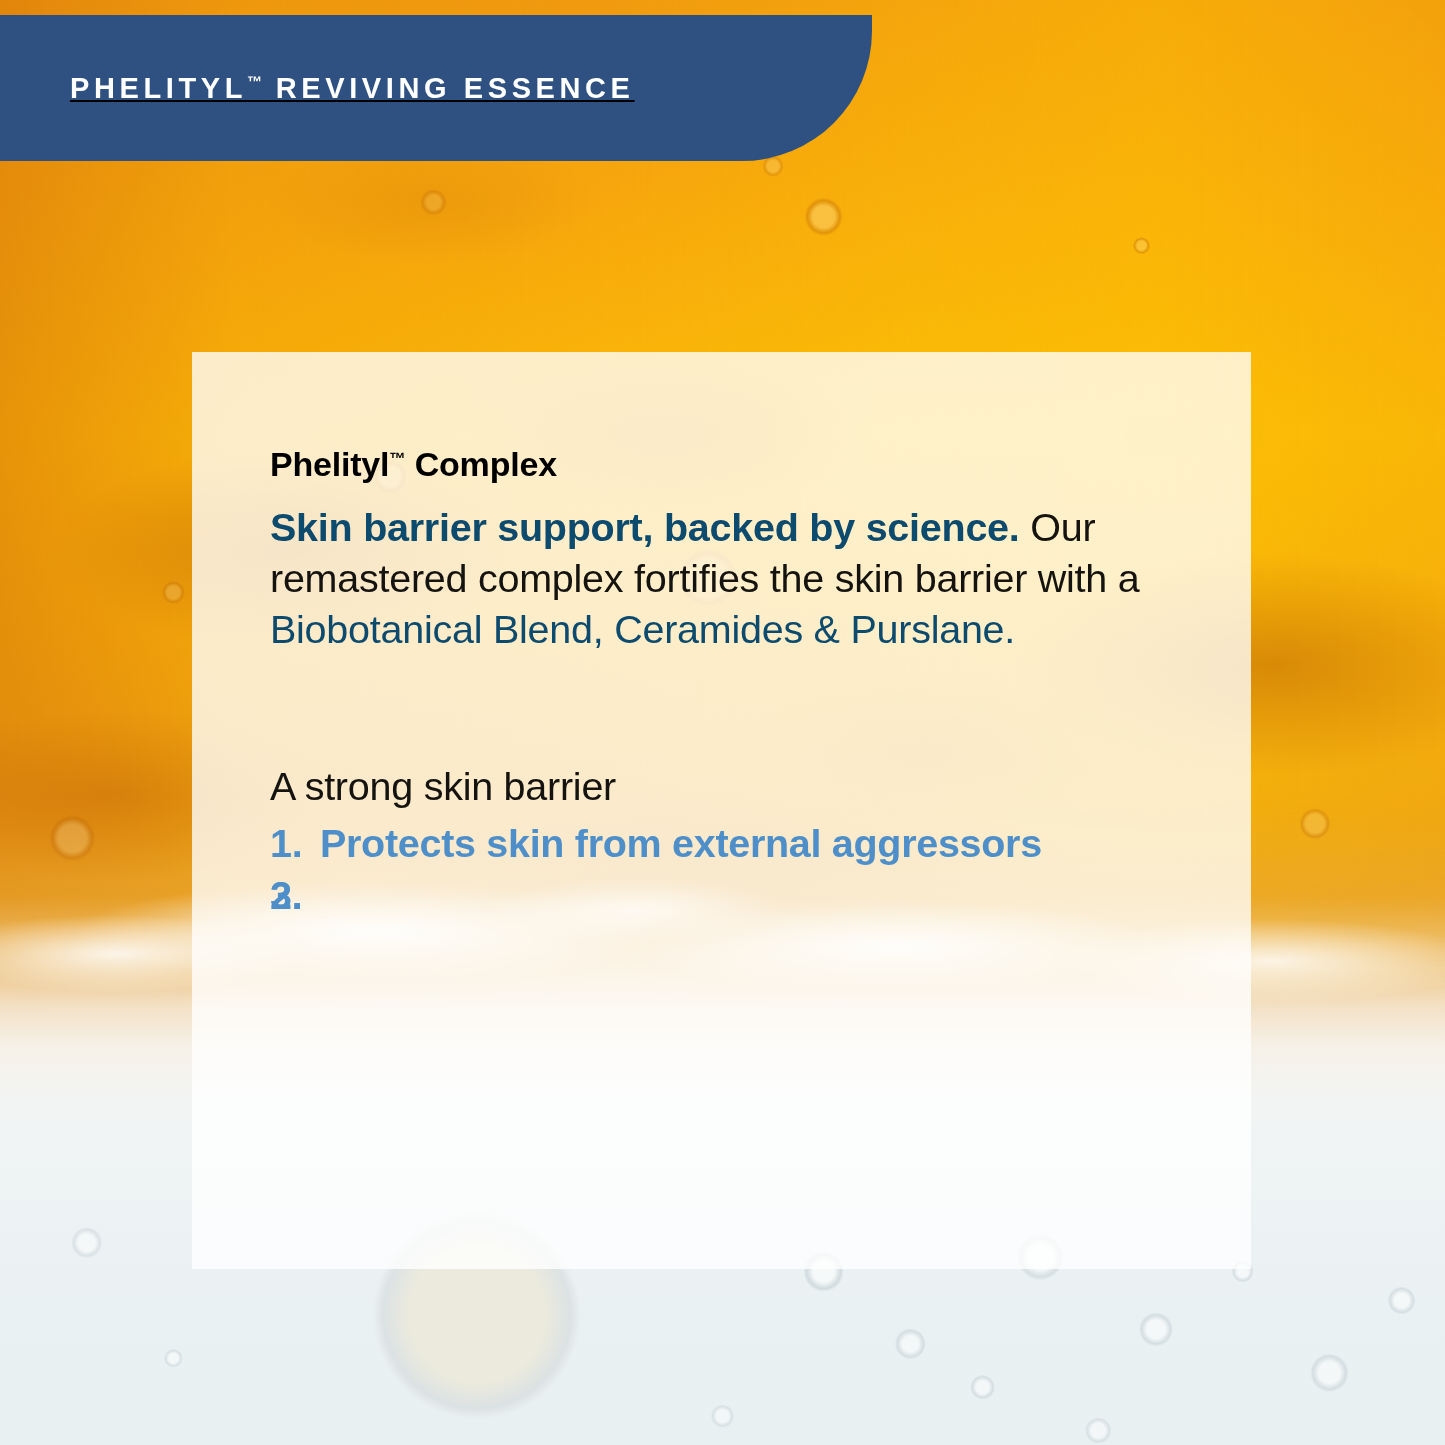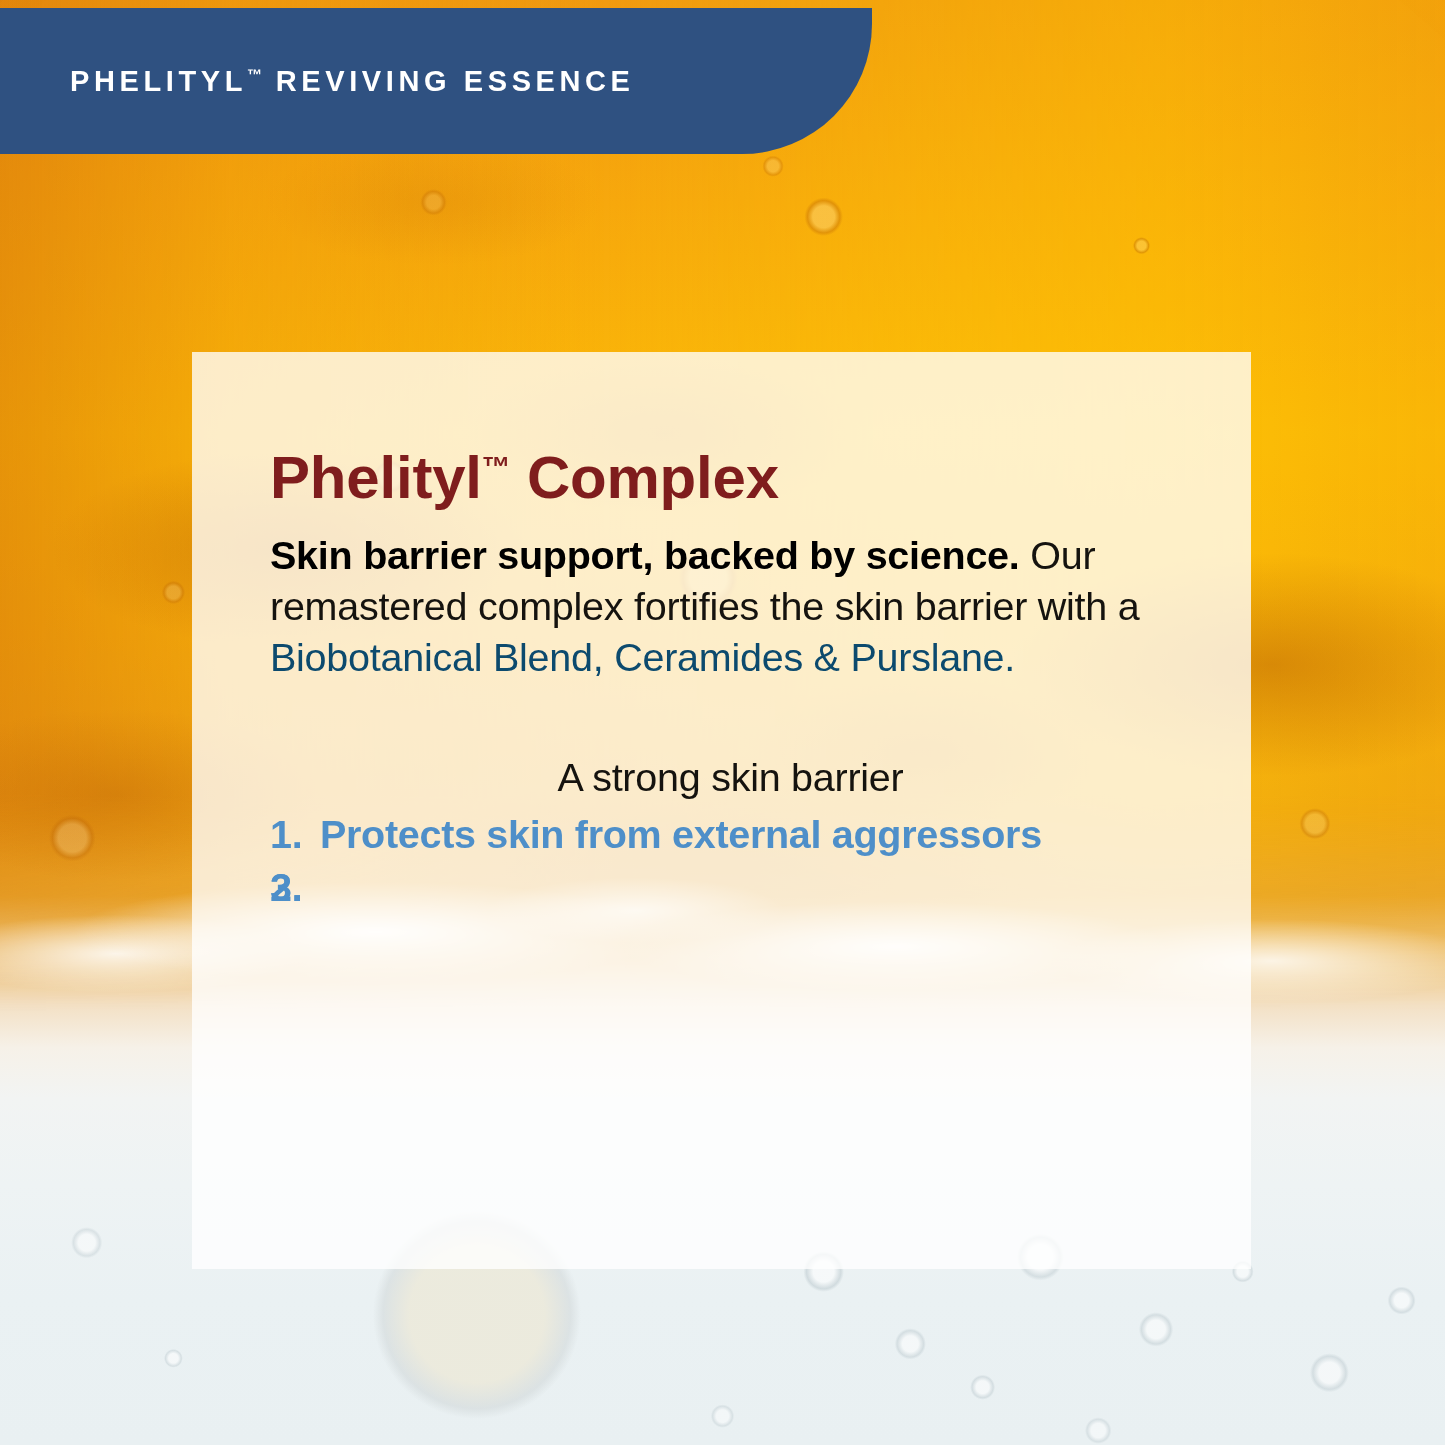--- a/index.html
+++ b/index.html
@@ -109,27 +109,28 @@
 
   .bg-vignette {
     background: radial-gradient(ellipse 120% 100% at 50% 40%, transparent 55%, rgba(140,70,0,0.10) 100%);
     mask-image: linear-gradient(180deg, #000 0%, #000 58%, transparent 70%);
     -webkit-mask-image: linear-gradient(180deg, #000 0%, #000 58%, transparent 70%);
   }
 
   
   .banner {
     position: absolute;
-    left: 0; top: 8px;
+    left: 0; top: 15px;
     width: 872px;
     height: 146px;
     background: #2f5181;
     border-bottom-right-radius: 130px;
     display: flex;
     align-items: center;
+    text-decoration: underline;
   }
   .banner-title {
     margin-left: 70px;
     color: #ffffff;
     font-size: 29px;
     font-weight: bold;
     letter-spacing: 4.6px;
     white-space: nowrap;
     line-height: 1;
   }
@@ -149,45 +150,44 @@
     padding: 92px 60px 0 78px;
   }
 
   
   .ph-icon { flex: 0 0 auto; width: 216px; padding-top: 8px; }
   .ph-icon svg { display: block; }
 
   .card-body { flex: 1 1 auto; padding-top: 2px; }
 
   .card-heading {
-    color: #7f1d1d;
-    font-size: 60px;
+    color: #000000;
+    font-size: 34px;
     font-weight: bold;
     line-height: 1.06;
     margin-bottom: 20px;
     letter-spacing: -0.2px;
   }
   .card-heading sup { font-size: 0.48em; vertical-align: super; }
 
   .card-paragraph {
     font-size: 39.5px;
     line-height: 1.29;
     color: #15130f;
     letter-spacing: -0.25px;
   }
-  .lead { color: #000000; font-weight: bold; }
+  .lead { color: #0c4a6e; font-weight: bold; }
   .strong { font-weight: normal; color: #0c4a6e; }
 
   .list-intro {
     font-size: 39.5px;
     line-height: 1.29;
     color: #15130f;
-    margin-top: 70px;
+    margin-top: 106px;
     letter-spacing: -0.25px;
-    text-align: center;
   }
 
   ol.benefits {
     list-style: none;
     margin-top: 6px;
     color: #4e8fc9;
     font-size: 39.5px;
     font-weight: bold;
     line-height: 1.28;
     letter-spacing: -0.3px;

